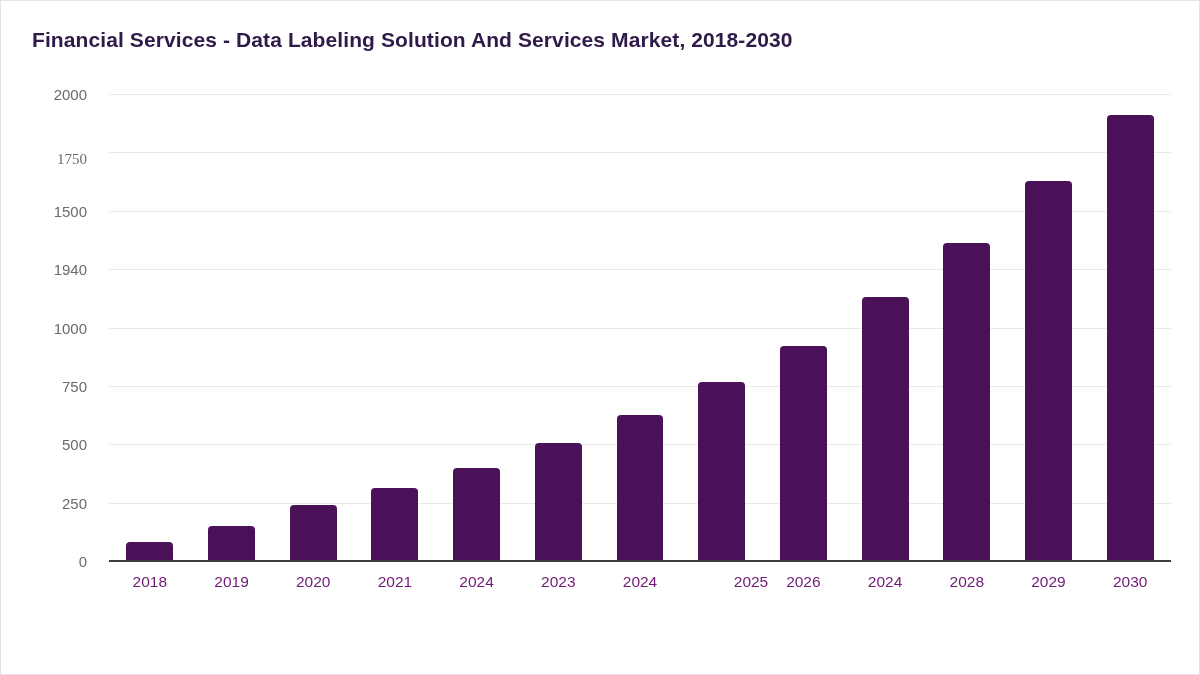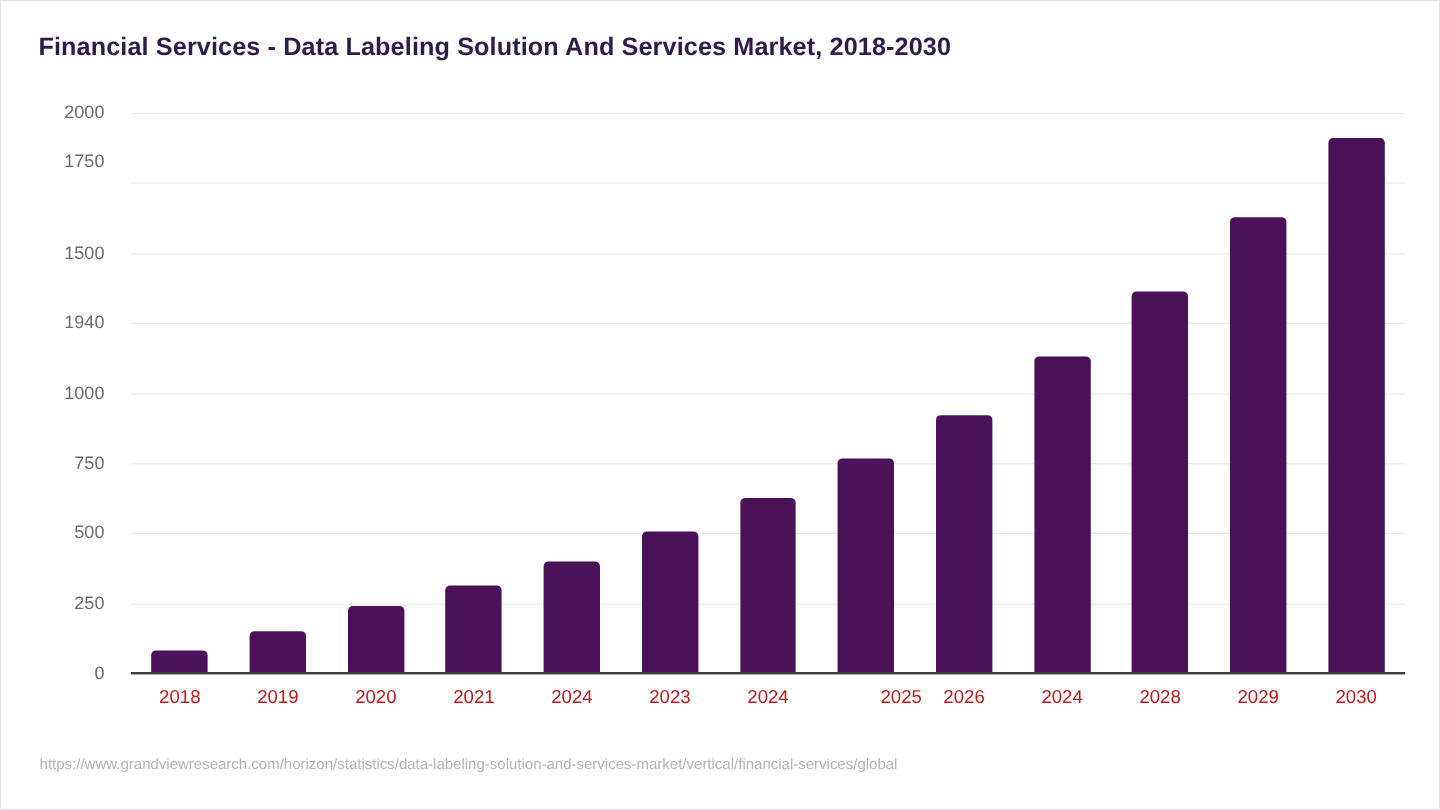--- a/index.html
+++ b/index.html
@@ -76,21 +76,21 @@
     bottom: 0;
     background: #4a1158;
     border-radius: 4px 4px 0 0;
   }
 
   
   .xtick-label {
     position: absolute;
     top: 572px;
     font-size: 15.5px;
-    color: #b91c1c;
+    color: #701a75;
     text-align: center;
     white-space: nowrap;
     transform: translateX(-50%);
   }
 
   
   #source-url {
     position: absolute;
     left: 32px;
     top: 628px;
@@ -173,35 +173,34 @@
   <div id="axis-baseline"></div>
 
   <div id="ytick-labels">
       <div class="ytick-label" style="top: 560px;">0</div>
       <div class="ytick-label" style="top: 501.625px;">250</div>
       <div class="ytick-label" style="top: 443.25px;">500</div>
       <div class="ytick-label" style="top: 384.875px;">750</div>
       <div class="ytick-label" style="top: 326.5px;">1000</div>
       <div class="ytick-label" style="top: 268.125px;">1940</div>
       <div class="ytick-label" style="top: 209.75px;">1500</div>
-      <div class="ytick-label" style="top: 134px;">1750</div>
+      <div class="ytick-label" style="top: 158px; font-family: Liberation Serif, serif;">1750</div>
       <div class="ytick-label" style="top: 93px;">2000</div>
     </div>
   <div id="xtick-labels">
       <div class="xtick-label" style="left: 148.846px;">2018</div>
       <div class="xtick-label" style="left: 230.538px;">2019</div>
       <div class="xtick-label" style="left: 312.231px;">2020</div>
       <div class="xtick-label" style="left: 393.923px;">2021</div>
       <div class="xtick-label" style="left: 475.615px;">2024</div>
       <div class="xtick-label" style="left: 557.308px;">2023</div>
       <div class="xtick-label" style="left: 639px;">2024</div>
       <div class="xtick-label" style="left: 703px; margin-left: 47px;">2025</div>
       <div class="xtick-label" style="left: 802.385px;">2026</div>
       <div class="xtick-label" style="left: 884.077px;">2024</div>
       <div class="xtick-label" style="left: 965.769px;">2028</div>
       <div class="xtick-label" style="left: 1047.46px;">2029</div>
       <div class="xtick-label" style="left: 1129.15px;">2030</div>
     </div>
 
-  <div id="source-url">https://www.grandviewresearch.com/horizon/statistics/data-labeling-solution-and-services-market/vertical/financial-services/global</div>
 
 
 </div>
 
 </body></html>

